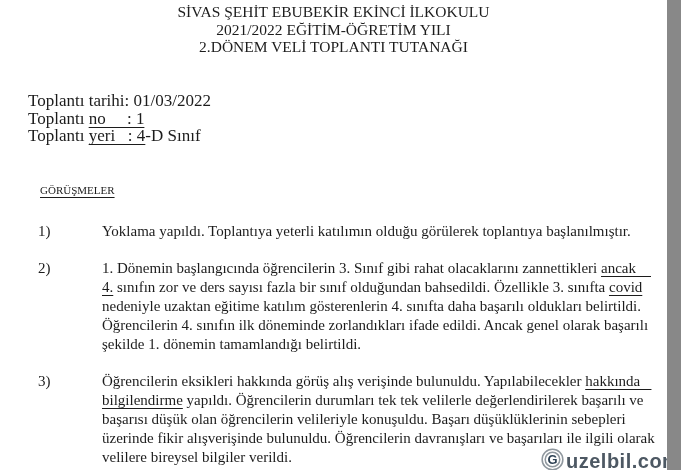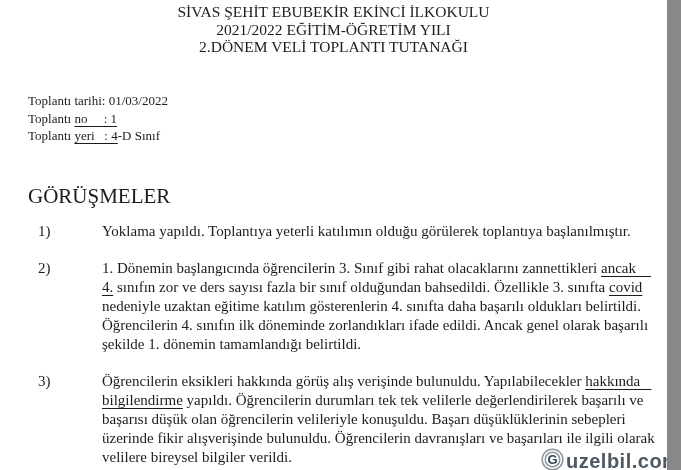--- a/index.html
+++ b/index.html
@@ -16,28 +16,29 @@
     position: absolute;
     top: 3px; left: 0; right: 0;
     text-align: center;
     font-size: 15.5px;
     line-height: 17.5px;
     white-space: nowrap;
   }
   .info {
     position: absolute;
     left: 28px; top: 92px;
-    font-size: 13px;
+    font-size: 17px;
     line-height: 17.5px;
     white-space: nowrap;
   }
   .heading {
     position: absolute;
-    left: 28px; top: 184px;
-    font-size: 21px;
+    left: 40px; top: 184px;
+    font-size: 11px;
+    text-decoration: underline;
     text-underline-offset: 3px;
     text-decoration-thickness: 1px;
     white-space: nowrap;
   }
   .items {
     position: absolute;
     left: 38px; top: 222px;
     width: 630px;
     font-size: 15px;
     line-height: 19px;

